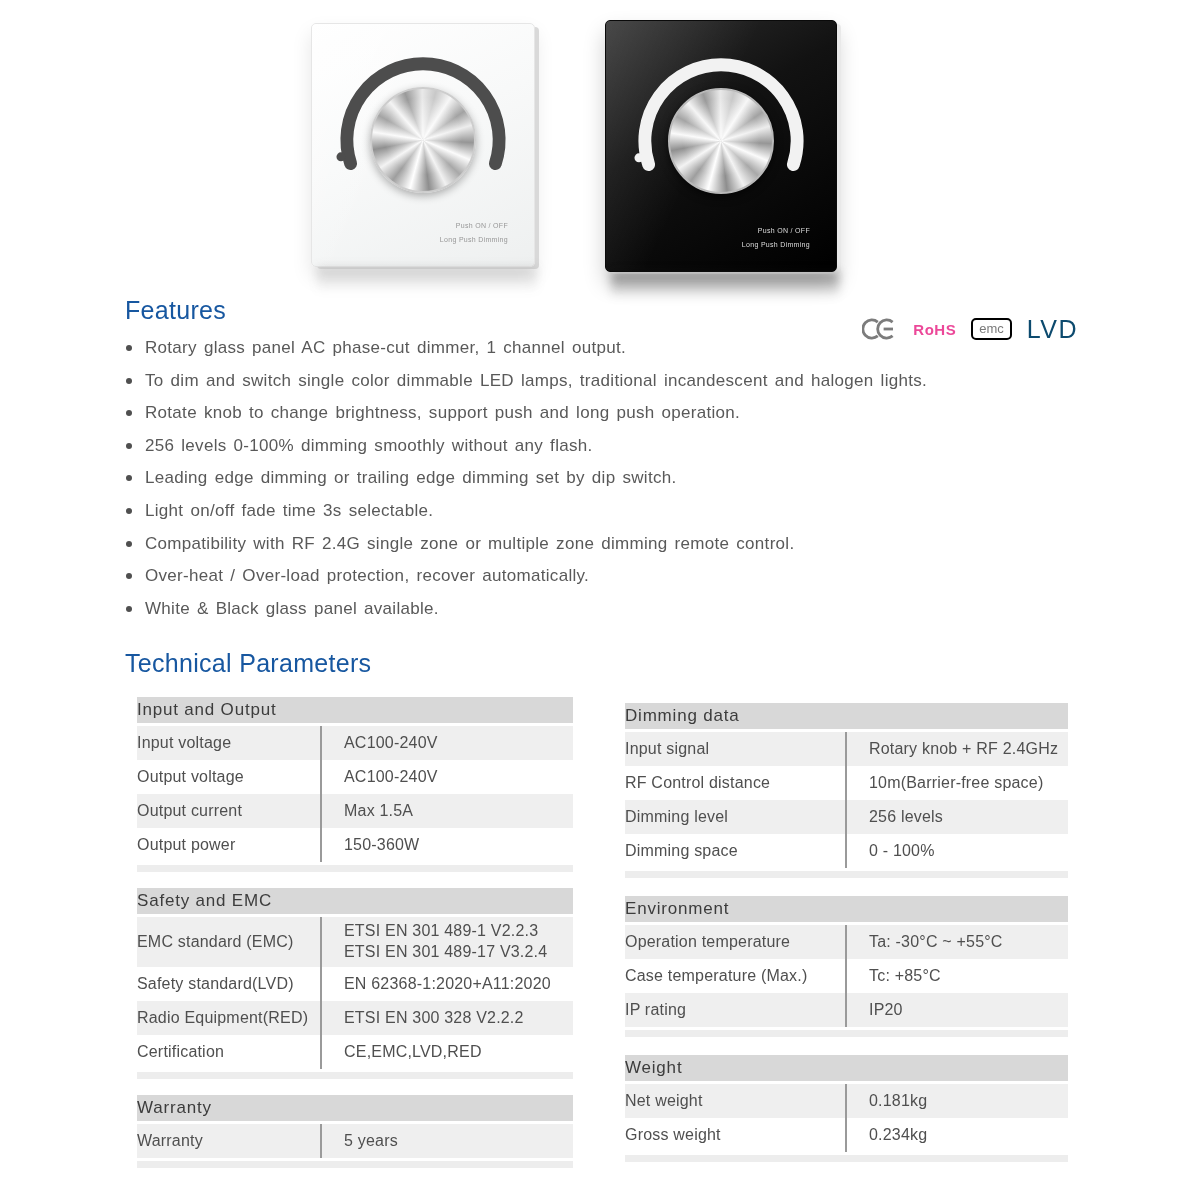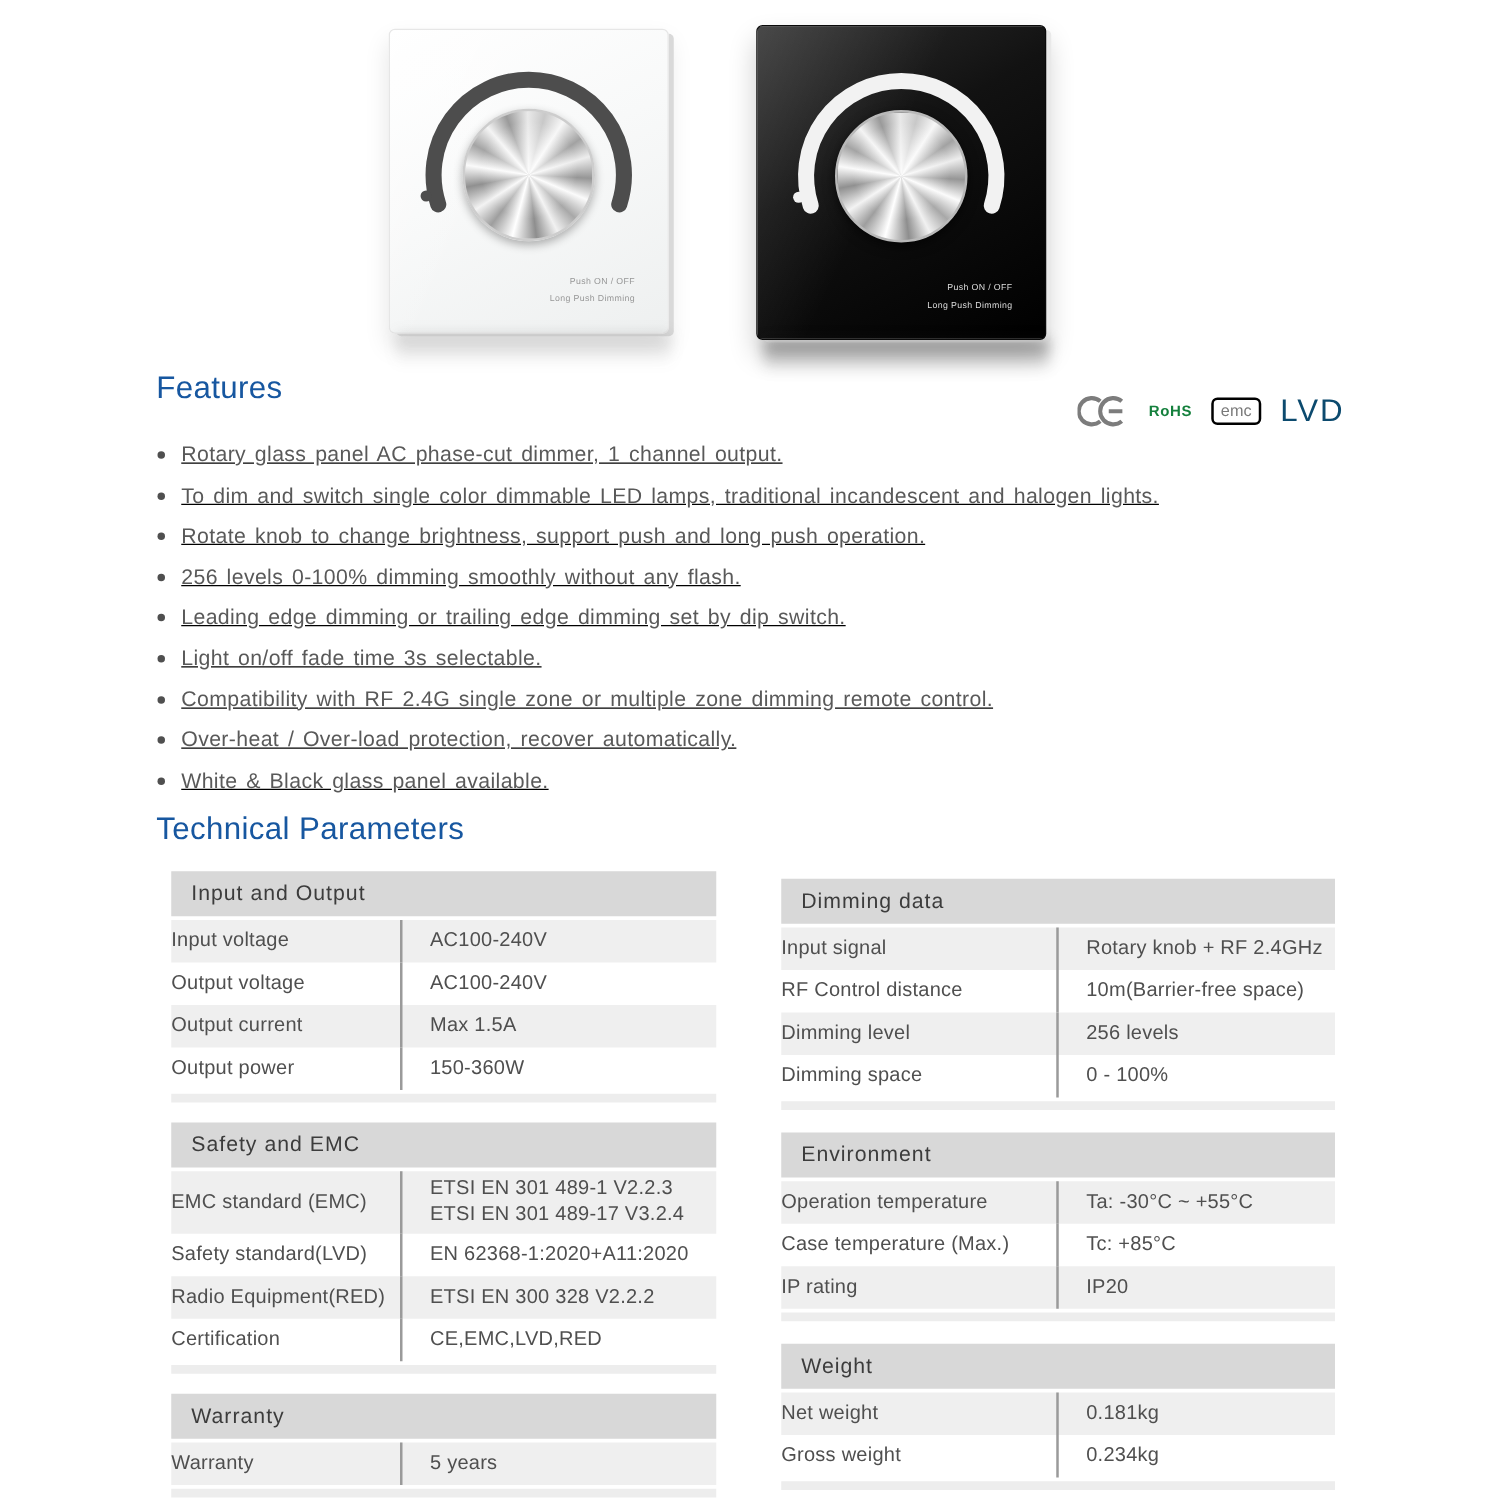--- a/index.html
+++ b/index.html
@@ -56,41 +56,41 @@
   .sec-title { position:absolute; left:125px; color:#1757a0; font-size:25px;
                font-weight:normal; letter-spacing:.3px; }
   .features-title { top:296px; }
   .tech-title { top:649px; }
 
   
   .certs { position:absolute; left:862px; top:311px; width:216px; height:36px;
            display:flex; align-items:center; gap:15px; }
   .ce-svg { width:42px; height:26px; }
   .ce-svg path { stroke:#7c7c7c; stroke-width:3.4; fill:none; }
-  .rohs { font-size:12px; font-weight:bold; color:#15803d; letter-spacing:.5px; }
+  .rohs { font-size:15px; font-weight:bold; color:#ec4899; letter-spacing:.5px; }
   .emcbox { font-size:13px; color:#7a7a7a; border:2px solid #000000; border-radius:5px;
             padding:1px 6px 2px; line-height:1.2; }
   .lvd { font-size:25px; color:#0c4a6e; letter-spacing:1.5px; }
 
   
-  .features { position:absolute; left:125px; top:354px; list-style:none; width:920px;text-decoration:underline; }
+  .features { position:absolute; left:125px; top:338px; list-style:none; width:920px; }
   .features li { position:relative; padding-left:20px; margin-bottom:12.6px;
                  font-size:17px; color:#595959; letter-spacing:.3px; word-spacing:2px; }
   .features li::before { content:""; position:absolute; left:1px; top:7px;
                  width:6px; height:6px; border-radius:50%; background:#4f4f4f; }
 
   
   .tech-cols { position:absolute; left:137px; top:697px; display:flex; gap:52px; }
   .col { display:block; }
   .col.left  { width:436px; }
   .col.right { width:443px; padding-top:6px; }
   .spec-table { width:100%; margin-bottom:16px; }
   .col.right .spec-table { margin-bottom:18px; }
-  .spec-header { height:36px; background:#d8d8d8; display:flex; align-items:center;
-                 padding-left:16px; font-size:17px; color:#3c3c3c; letter-spacing:.8px;
+  .spec-header { height:26px; background:#d8d8d8; display:flex; align-items:center;
+                 font-size:17px; color:#3c3c3c; letter-spacing:.8px;
                  margin-bottom:3px; }
   .spec-row { display:grid; min-height:34px; font-size:16px; color:#4f4f4f; letter-spacing:.2px; }
   .col.left  .spec-row { grid-template-columns:183px 1fr; }
   .col.right .spec-row { grid-template-columns:220px 1fr; }
   .spec-row:nth-child(odd) { background:#efefef; }
   .spec-row .k { display:flex; align-items:center; padding-left:0; }
   .spec-row .v { display:flex; align-items:center; padding-left:22px;
                  border-left:2px solid #9a9a9a; }
   .spec-row .v.multi { flex-direction:column; align-items:flex-start; justify-content:center;
                  line-height:1.3; }

